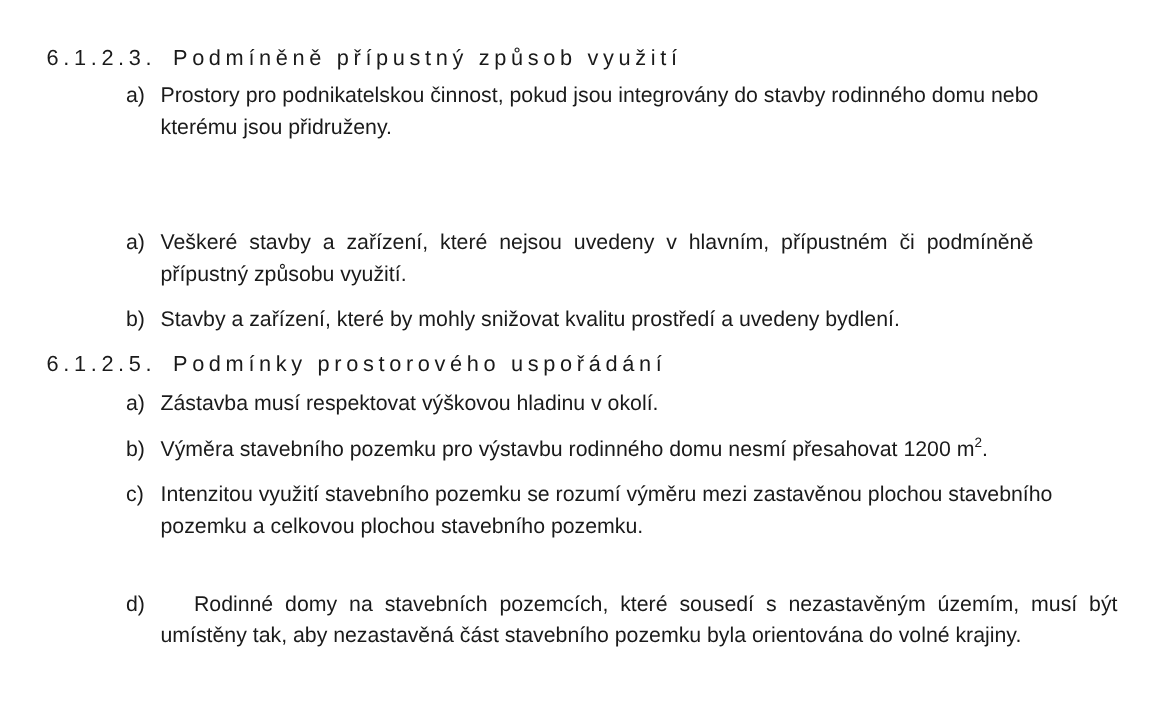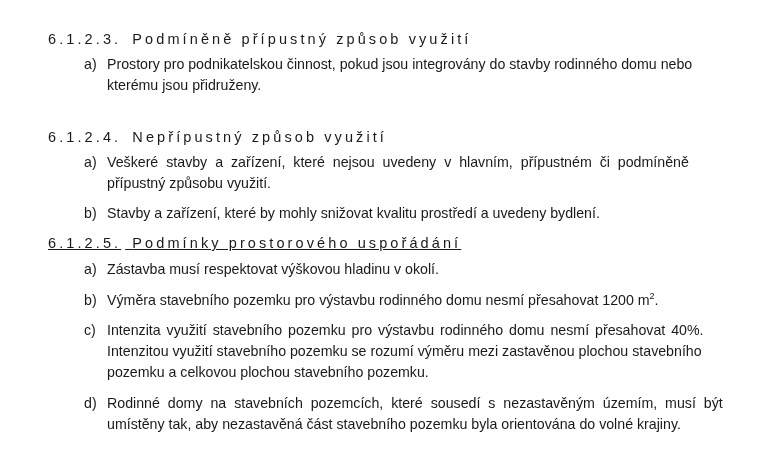--- a/index.html
+++ b/index.html
@@ -17,21 +17,21 @@
     }
     .page {
       position: absolute;
       left: 0;
       top: 0;
       width: 778px;
       height: 468px;
     }
     .heading {
       position: absolute;
-      left: 48px;
+      left: 31px;
       font-size: 14.5px;
       letter-spacing: 3.1px;
       white-space: nowrap;
       line-height: 18px;
       color: #1a1a1a;
     }
     .heading .num {
       letter-spacing: 3.1px;
       margin-right: 4px;
     }
@@ -69,41 +69,37 @@
   </div>
 
   <div class="item" style="top:54px;">
     <span class="marker">a)</span>
     <div class="body">
       <div>Prostory pro podnikatelskou činnost, pokud jsou integrovány do stavby rodinného domu nebo</div>
       <div>kterému jsou přidruženy.</div>
     </div>
   </div>
 
-  <div class="heading" style="top:128px;">
-    <span class="num">6.1.2.4.</span>
-    <span>Nepřípustný způsob využití</span>
-  </div>
 
   <div class="item" style="top:152px;">
     <span class="marker">a)</span>
     <div class="body">
       <div style="word-spacing:4px;">Veškeré stavby a zařízení, které nejsou uvedeny v hlavním, přípustném či podmíněně</div>
       <div>přípustný způsobu využití.</div>
     </div>
   </div>
 
   <div class="item" style="top:203px;">
     <span class="marker">b)</span>
     <div class="body">
       <div>Stavby a zařízení, které by mohly snižovat kvalitu prostředí a uvedeny bydlení.</div>
     </div>
   </div>
 
-  <div class="heading" style="top:234px;text-decoration:underline;">
+  <div class="heading" style="top:234px;">
     <span class="num">6.1.2.5.</span>
     <span>Podmínky prostorového uspořádání</span>
   </div>
 
   <div class="item" style="top:259px;">
     <span class="marker">a)</span>
     <div class="body">
       <div>Zástavba musí respektovat výškovou hladinu v okolí.</div>
     </div>
   </div>
@@ -111,27 +107,26 @@
   <div class="item" style="top:290px;">
     <span class="marker">b)</span>
     <div class="body">
       <div><span>Výměra stavebního pozemku pro výstavbu rodinného domu nesmí přesahovat 1200 m</span><sup>2</sup><span>.</span></div>
     </div>
   </div>
 
   <div class="item" style="top:320px;">
     <span class="marker">c)</span>
     <div class="body">
-      <div style="word-spacing:2px;">Intenzita využití stavebního pozemku pro výstavbu rodinného domu nesmí přesahovat 40%.</div>
       <div>Intenzitou využití stavebního pozemku se rozumí výměru mezi zastavěnou plochou stavebního</div>
       <div>pozemku a celkovou plochou stavebního pozemku.</div>
     </div>
   </div>
 
   <div class="item" style="top:393px;">
     <span class="marker">d)</span>
     <div class="body">
-      <div style="word-spacing:4px;">Rodinné domy na stavebních pozemcích, které sousedí s nezastavěným územím, musí být</div>
+      <div style="word-spacing:4px;text-align:right;">Rodinné domy na stavebních pozemcích, které sousedí s nezastavěným územím, musí být</div>
       <div>umístěny tak, aby nezastavěná část stavebního pozemku byla orientována do volné krajiny.</div>
     </div>
   </div>
 
 </div>
 
 </body></html>

